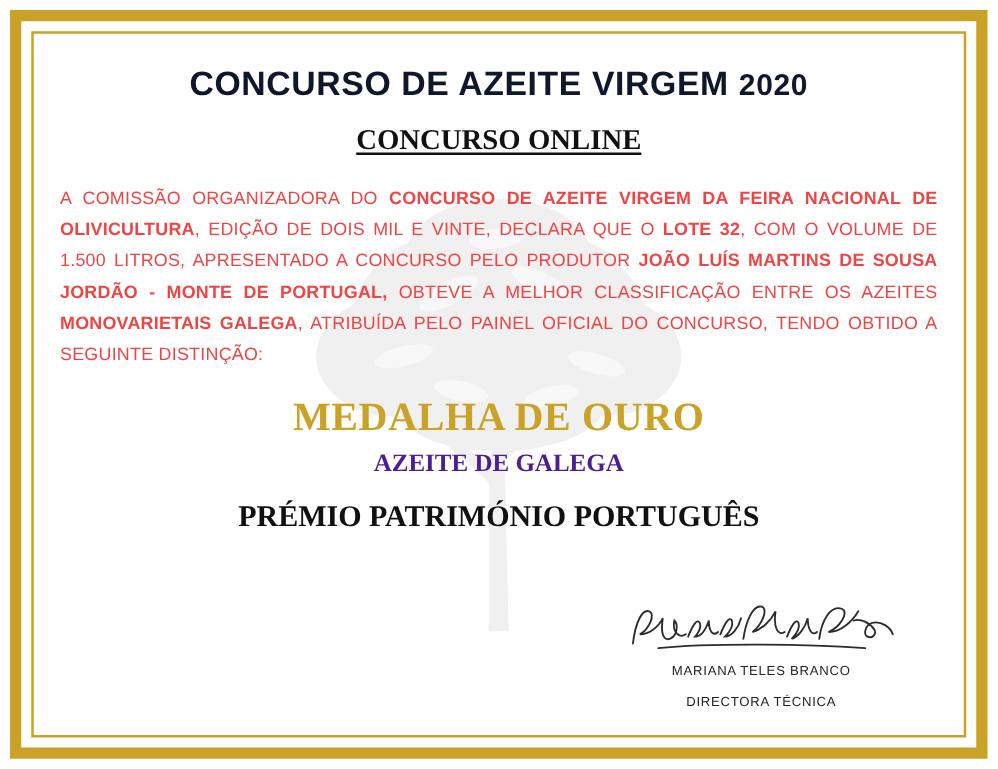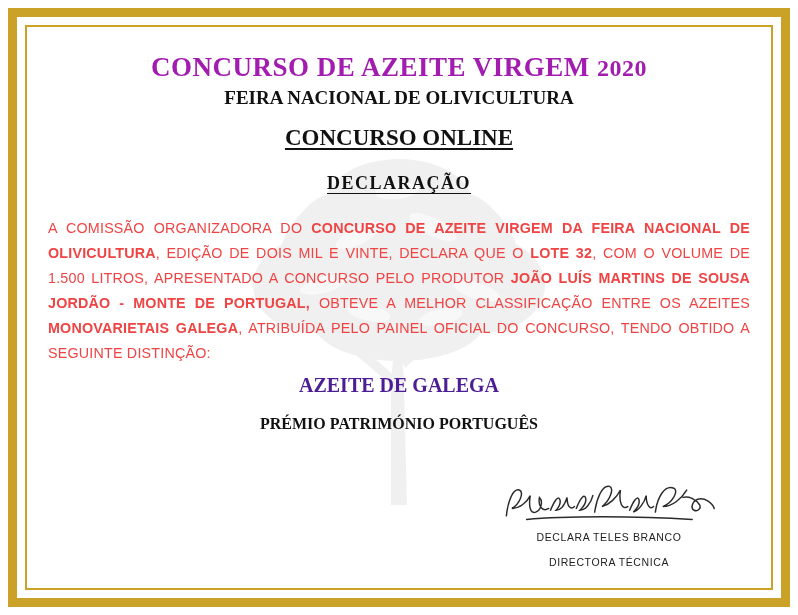--- a/index.html
+++ b/index.html
@@ -52,25 +52,25 @@
   }
   .content {
     position: absolute;
     left: 40px;
     top: 40px;
     right: 40px;
     bottom: 40px;
     text-align: center;
   }
   .title-main {
-    font-family: Liberation Serif, serif;
+    font-family: Liberation Sans, sans-serif;
     font-weight: bold;
     font-size: 27px;
     letter-spacing: 0.5px;
-    color: #a21caf;
+    color: #0f172a;
     margin-top: 12px;
   }
   .title-main .year {
     font-size: 24px;
   }
   .title-sub {
     font-family: "Liberation Serif", serif;
     font-weight: bold;
     font-size: 19px;
     color: #111111;
@@ -117,21 +117,21 @@
   }
   .award-variety {
     font-family: "Liberation Serif", serif;
     font-size: 20px;
     font-weight: bold;
     color: #4c1d95;
     margin-top: 8px;
   }
   .award-prize {
     font-family: "Liberation Serif", serif;
-    font-size: 16px;
+    font-size: 24px;
     font-weight: bold;
     color: #111111;
     margin-top: 18px;
   }
   .signature-block {
     position: absolute;
     right: 24px;
     bottom: 6px;
     width: 250px;
     text-align: center;
@@ -187,44 +187,43 @@
     </g>
   </svg>
 
   <div class="content">
 
     <div class="title-main">
       <span>CONCURSO DE AZEITE VIRGEM</span>
       <span class="year">2020</span>
     </div>
 
-    <div class="title-sub">FEIRA NACIONAL DE OLIVICULTURA</div>
 
     <div class="title-online">CONCURSO ONLINE</div>
 
-    <div class="declaration">DECLARAÇÃO</div>
 
     <div class="body-text">
       <span>A COMISSÃO ORGANIZADORA DO </span><b>CONCURSO DE AZEITE VIRGEM DA FEIRA NACIONAL DE OLIVICULTURA</b><span>, EDIÇÃO DE DOIS MIL E VINTE, DECLARA QUE O </span><b>LOTE 32</b><span>, COM O VOLUME DE 1.500 LITROS, APRESENTADO A CONCURSO PELO PRODUTOR </span><b>JOÃO LUÍS MARTINS DE SOUSA JORDÃO - MONTE DE PORTUGAL,</b><span> OBTEVE A MELHOR CLASSIFICAÇÃO ENTRE OS AZEITES </span><b>MONOVARIETAIS GALEGA</b><span>, ATRIBUÍDA PELO PAINEL OFICIAL DO CONCURSO, TENDO OBTIDO A SEGUINTE DISTINÇÃO:</span>
     </div>
 
+    <div class="award">MEDALHA DE OURO</div>
     <div class="award-variety">AZEITE DE GALEGA</div>
     <div class="award-prize">PRÉMIO PATRIMÓNIO PORTUGUÊS</div>
 
     <div class="signature-block">
       <svg class="signature-mark" viewBox="0 0 240 50">
         <g fill="none" stroke="#2b2b2b" stroke-width="1.6" stroke-linecap="round">
           <path d="M8 40 C10 22 16 10 22 12 C28 14 22 28 14 32 C22 32 30 26 34 18 C32 30 34 38 40 36 C46 34 48 24 44 20 C42 30 48 36 54 32"></path>
           <path d="M56 34 C60 24 64 18 66 22 C68 26 64 32 62 34 C68 34 72 26 74 20 C74 30 78 34 82 30"></path>
           <path d="M84 32 C88 22 92 16 94 20 C96 26 90 32 88 34 C94 34 100 26 102 18"></path>
           <path d="M104 36 C106 22 112 6 120 8 C126 10 120 24 112 30 C120 28 128 20 132 12 C130 26 134 34 140 30"></path>
           <path d="M142 34 C146 24 150 18 152 22 C154 28 148 34 146 36 C152 34 158 26 160 18 C160 28 164 34 168 30"></path>
           <path d="M170 36 C172 20 180 6 190 10 C196 13 188 26 178 30 C188 30 198 22 204 12"></path>
           <path d="M200 20 C206 18 214 22 218 28 C220 32 216 36 212 34 C208 32 210 24 216 22 C224 20 232 26 234 32"></path>
           <path d="M30 44 C70 40 150 40 210 44"></path>
         </g>
       </svg>
-      <div class="sig-name">DECLARA TELES BRANCO</div>
+      <div class="sig-name">MARIANA TELES BRANCO</div>
       <div class="sig-role">DIRECTORA TÉCNICA</div>
     </div>
 
   </div>
 </div>
 
 </body></html>

